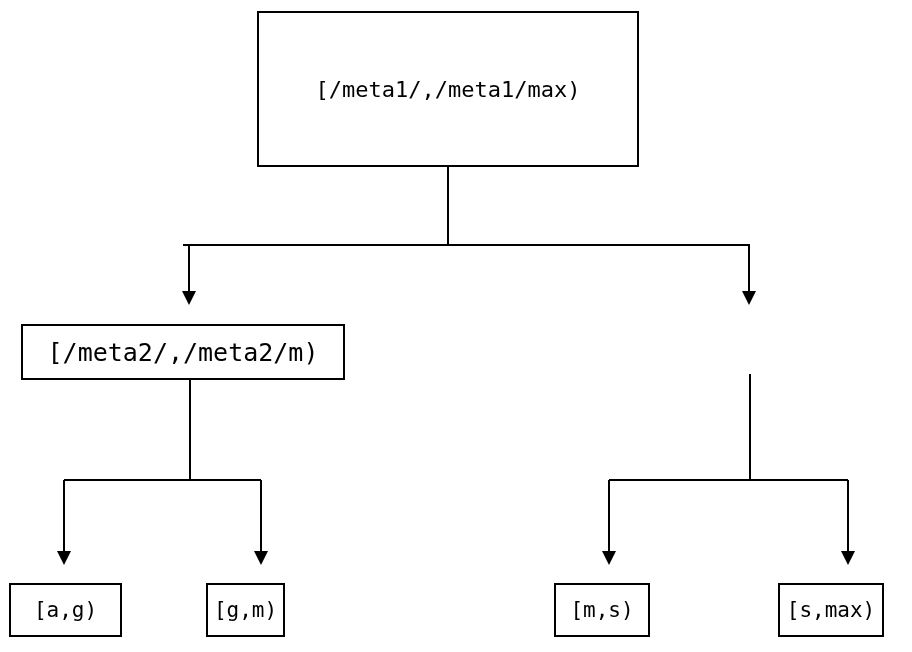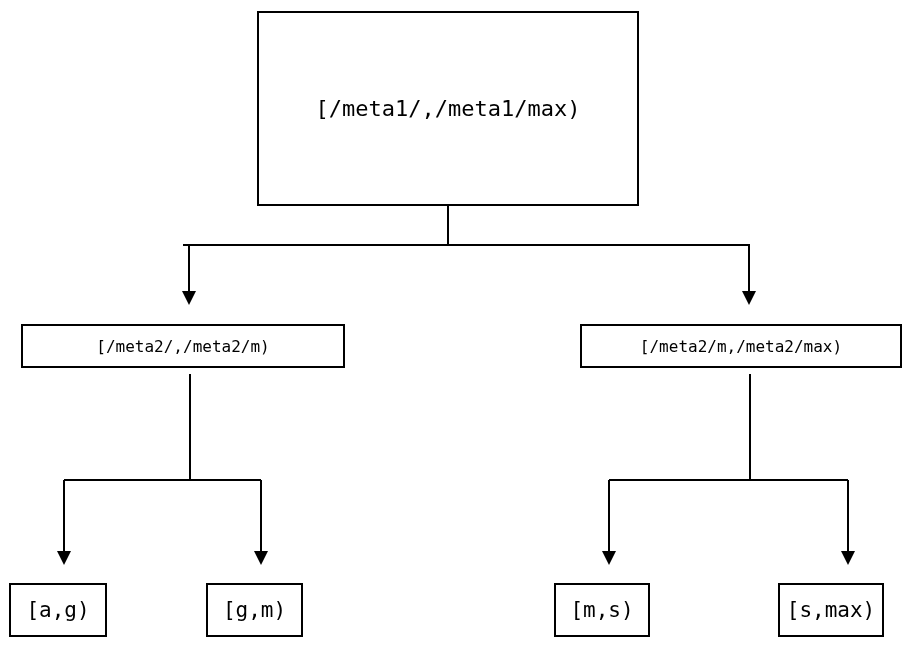--- a/index.html
+++ b/index.html
@@ -26,37 +26,37 @@
     align-items: center;
     justify-content: center;
     color: #000000;
     font-family: "DejaVu Sans Mono", "Liberation Mono", monospace;
     white-space: pre;
   }
   .node-root {
     left: 257px;
     top: 11px;
     width: 382px;
-    height: 195px;
+    height: 156px;
     font-size: 22px;
   }
   .node-mid {
     top: 324px;
-    height: 44px;
-    font-size: 16px;
+    height: 56px;
+    font-size: 25px;
   }
   .node-mid-left  { left: 21px;  width: 324px; }
   .node-mid-right { left: 580px; width: 322px; }
   .node-leaf {
     top: 583px;
     height: 54px;
     font-size: 21px;
   }
-  .leaf-0 { left: 9px;   width: 98px;  }
-  .leaf-1 { left: 206px; width: 97px;  }
+  .leaf-0 { left: 9px;   width: 113px;  }
+  .leaf-1 { left: 206px; width: 79px;  }
   .leaf-2 { left: 554px; width: 96px; }
   .leaf-3 { left: 778px; width: 106px; }
 
   #edges {
     position: absolute;
     left: 0;
     top: 0;
     width: 912px;
     height: 652px;
     pointer-events: none;
@@ -102,21 +102,20 @@
       <line x1="848" y1="480" x2="848" y2="552"></line>
       <polygon points="602,551 616,551 609,565"></polygon>
       <polygon points="841,551 855,551 848,565"></polygon>
     </g>
   </svg>
 
   <div class="node node-root">[/meta1/,/meta1/max)</div>
 
   <div class="node node-mid node-mid-left">[/meta2/,/meta2/m)</div>
 
-  <div class="node node-mid node-mid-right">[/meta2/m,/meta2/max)</div>
 
   <div class="node node-leaf leaf-0">[a,g)</div>
 
   <div class="node node-leaf leaf-1">[g,m)</div>
 
   <div class="node node-leaf leaf-2">[m,s)</div>
 
   <div class="node node-leaf leaf-3">[s,max)</div>
 
 </div>

